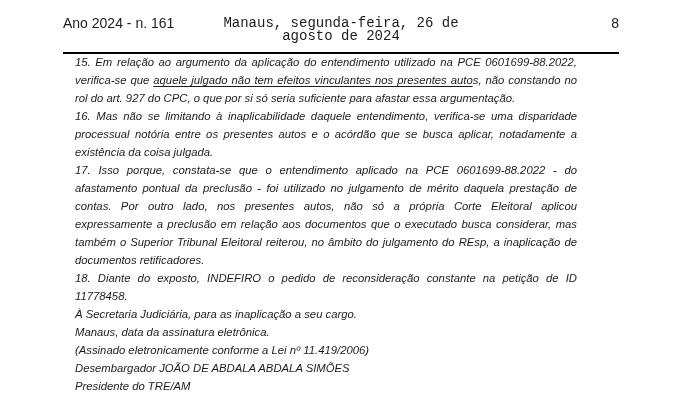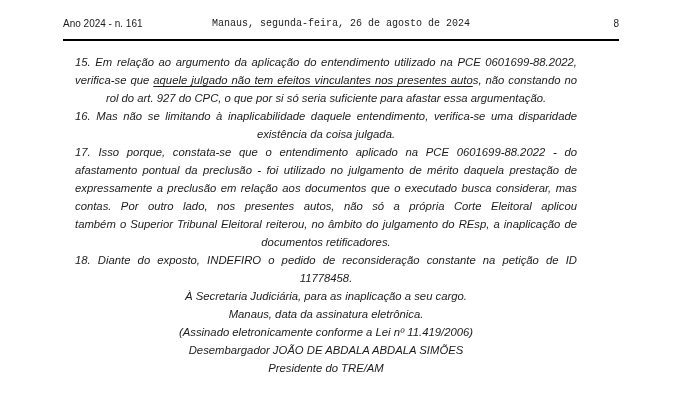--- a/index.html
+++ b/index.html
@@ -9,38 +9,38 @@
     font-family: "Liberation Sans", sans-serif;
     color: #1c1c1c;
     position: relative;
     overflow: hidden;
   }
   .header {
     position: absolute;
     left: 63px; top: 17px;
     width: 556px;
     display: flex;
-    align-items: flex-end;
-    font-size: 10px;
+    align-items: flex-start;
+    font-size: 14px;
     line-height: 13px;
     padding-bottom: 9px;
     border-bottom: 2px solid #000000;
   }
   .header .h-left   { flex: 1; text-align: left; }
   .header .h-center { flex: 2; text-align: center; font-family: Liberation Mono, monospace; }
   .header .h-right  { flex: 1; text-align: right; }
   .content {
     position: absolute;
     left: 75px; top: 53px;
     width: 502px;
     font-size: 11.3px;
     line-height: 18px;
     font-style: italic;
   }
-  .line { text-align: center; white-space: normal; }
+  .line { text-align: left; white-space: normal; }
   .jl   { text-align: justify; text-align-last: justify; }
   .u    { text-decoration: underline; text-underline-offset: 2px; }
   p, section { margin: 0; padding: 0; }
 </style>
 </head>
 <body>
 
 <div class="page">
 
   <header class="header">
@@ -52,28 +52,29 @@
   <main class="content">
 
     <section>
       <div class="line jl">15. Em relação ao argumento da aplicação do entendimento utilizado na PCE 0601699-88.2022,</div>
       <div class="line jl"><span>verifica-se que </span><span class="u">aquele julgado não tem efeitos vinculantes nos presentes auto</span><span>s, não constando no</span></div>
       <div class="line">rol do art. 927 do CPC, o que por si só seria suficiente para afastar essa argumentação.</div>
     </section>
 
     <section>
       <div class="line jl">16. Mas não se limitando à inaplicabilidade daquele entendimento, verifica-se uma disparidade</div>
+      <div class="line jl">processual notória entre os presentes autos e o acórdão que se busca aplicar, notadamente a</div>
       <div class="line">existência da coisa julgada.</div>
     </section>
 
     <section>
       <div class="line jl">17. Isso porque, constata-se que o entendimento aplicado na PCE 0601699-88.2022 - do</div>
       <div class="line jl">afastamento pontual da preclusão - foi utilizado no julgamento de mérito daquela prestação de</div>
+      <div class="line jl">contas. Por outro lado, nos presentes autos, não só a própria Corte Eleitoral aplicou</div>
       <div class="line jl">expressamente a preclusão em relação aos documentos que o executado busca considerar, mas</div>
-      <div class="line jl">contas. Por outro lado, nos presentes autos, não só a própria Corte Eleitoral aplicou</div>
       <div class="line jl">também o Superior Tribunal Eleitoral reiterou, no âmbito do julgamento do REsp, a inaplicação de</div>
       <div class="line">documentos retificadores.</div>
     </section>
 
     <section>
       <div class="line jl">18. Diante do exposto, INDEFIRO o pedido de reconsideração constante na petição de ID</div>
       <div class="line">11778458.</div>
     </section>
 
     <section>

